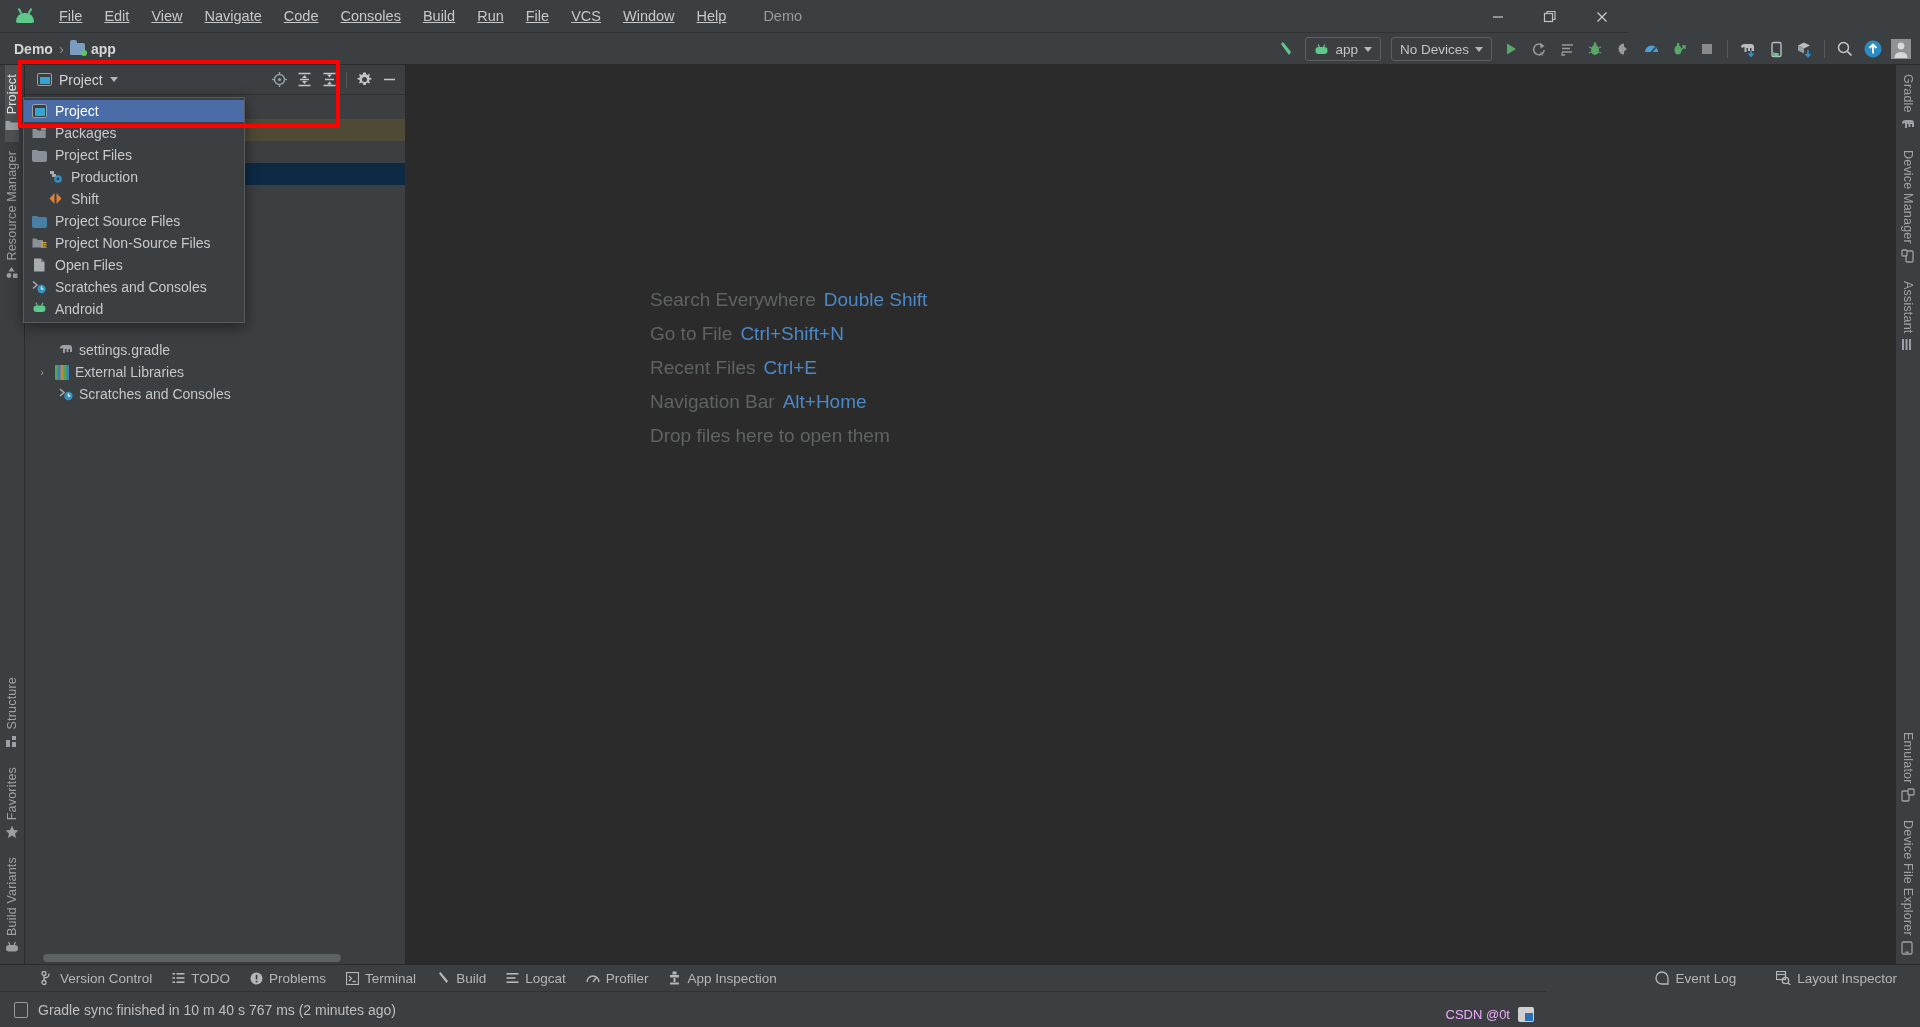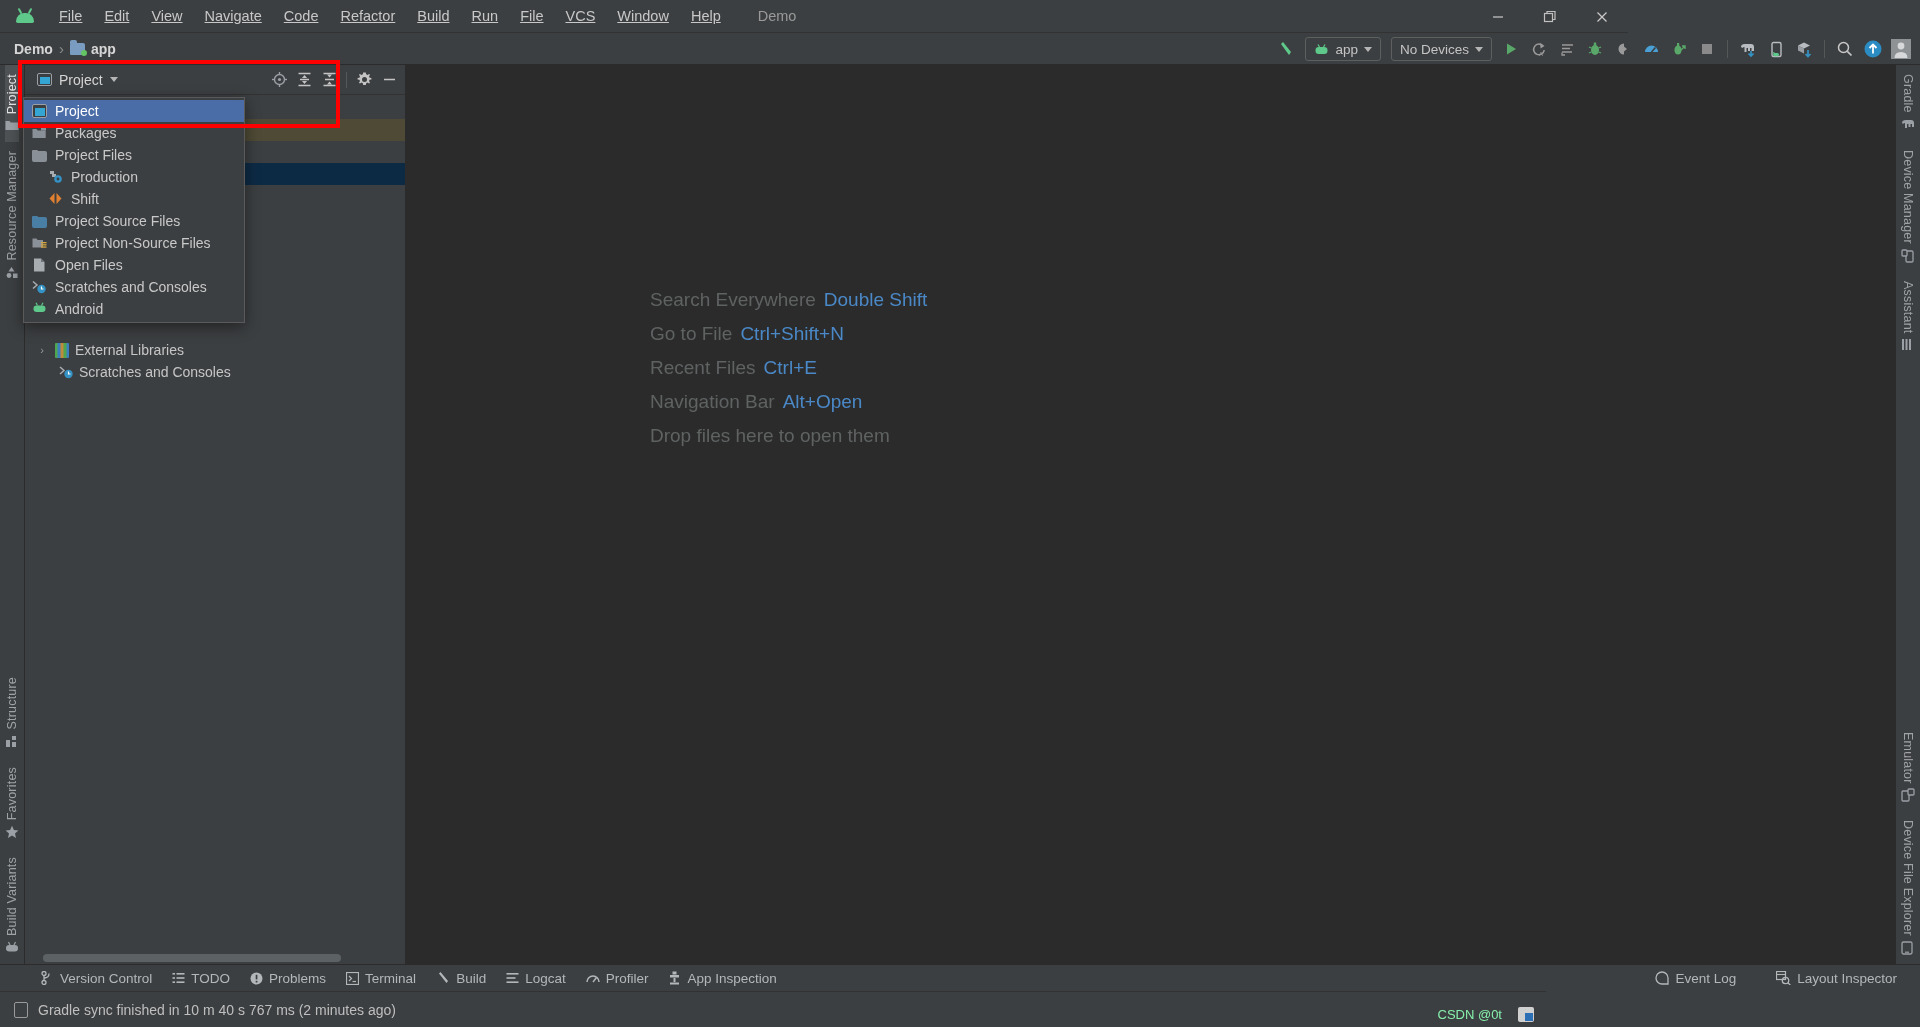--- a/index.html
+++ b/index.html
@@ -226,22 +226,22 @@
     position: absolute; left: 0; top: 991px; width: 1546px; height: 36px;
     background: #3c3f41; display: flex; align-items: center;
     border-top: 1px solid #323232;
   }
   .status-text { font-size: 14px; color: #bfbfbf; margin-left: 10px; }
   .status-ico {
     width: 14px; height: 16px; border: 1.4px solid #9a9a9a; border-radius: 2px;
     margin-left: 14px;
   }
   .watermark {
-    position: absolute; right: 12px; bottom: 5px; font-size: 13px; color: #86efac;
-    display: flex; align-items: center; gap: 16px; text-align: right;
+    position: absolute; right: 12px; bottom: 5px; font-size: 13px; color: #f0abfc;
+    display: flex; align-items: center; gap: 8px; text-align: right;
   }
   .wm-logo {
     width: 16px; height: 15px; background: #d0d0d0; border-radius: 2px;
     position: relative; display: inline-block;
   }
   .wm-logo::after {
     content: ''; position: absolute; right: 1px; bottom: 1px; width: 8px; height: 8px;
     background: #2d6fb5;
   }
   svg { display: block; }
@@ -256,21 +256,21 @@
       <div class="ant1"></div>
         <div class="ant2"></div>
         <div class="body"></div>
     </div>
     <div class="menubar">
       <div class="menu-item"><u>File</u></div>
       <div class="menu-item"><u>Edit</u></div>
       <div class="menu-item"><u>View</u></div>
       <div class="menu-item"><u>Navigate</u></div>
       <div class="menu-item"><u>Code</u></div>
-      <div class="menu-item"><u>Refactor</u></div>
+      <div class="menu-item"><u>Consoles</u></div>
       <div class="menu-item"><u>Build</u></div>
       <div class="menu-item"><u>Run</u></div>
       <div class="menu-item"><u>File</u></div>
       <div class="menu-item"><u>VCS</u></div>
       <div class="menu-item"><u>Window</u></div>
       <div class="menu-item"><u>Help</u></div>
     </div>
     <div class="title-project">Demo</div>
     <div class="win-controls">
       <div class="win-btn">
@@ -588,20 +588,28 @@
           <span></span>
         </div>
       <div class="tree-row"></div>
       <div class="tree-row"></div>
       <div class="tree-row"></div>
       <div class="tree-row"></div>
       <div class="tree-row"></div>
       <div class="tree-row"></div>
       <div class="tree-row"></div>
 
+      <div class="tree-row" style="padding-left:34px">
+        <span class="fi">
+          <svg width="15" height="12" viewBox="0 0 15 12">
+              <path d="M1 5 q0-3 4-3 h5 q3 0 3 3 v4 h-2 v-3 h-1.5 v3 h-2 v-3 h-1.5 v4 h-2 v-5 q-1.5 0-2 1 z" fill="#9aa0a6"></path>
+            </svg>
+        </span>
+        <span>settings.gradle</span>
+      </div>
       <div class="tree-row" style="padding-left:10px">
         <span class="arrow">›</span>
         <span class="fi fi-libs"></span>
         <span>External Libraries</span>
       </div>
       <div class="tree-row" style="padding-left:34px">
         <span class="fi">
           <svg width="15" height="14" viewBox="0 0 15 14">
               <path d="M1 2 L5 5.5 L1 9" fill="none" stroke="#a8adb2" stroke-width="1.5"></path>
               <circle cx="9.5" cy="9" r="4.2" fill="#3592c4"></circle>
@@ -707,21 +715,21 @@
       <div class="tip">
         <span>Search Everywhere</span><span class="k">Double Shift</span>
       </div>
       <div class="tip">
         <span>Go to File</span><span class="k">Ctrl+Shift+N</span>
       </div>
       <div class="tip">
         <span>Recent Files</span><span class="k">Ctrl+E</span>
       </div>
       <div class="tip">
-        <span>Navigation Bar</span><span class="k">Alt+Open</span>
+        <span>Navigation Bar</span><span class="k">Alt+Home</span>
       </div>
       <div class="tip">
         <span>Drop files here to open them</span>
       </div>
     </div>
   </div>
 
   <div class="toolwindow-bar">
     <div style="width:30px"></div>
     <div class="tw-btn">

